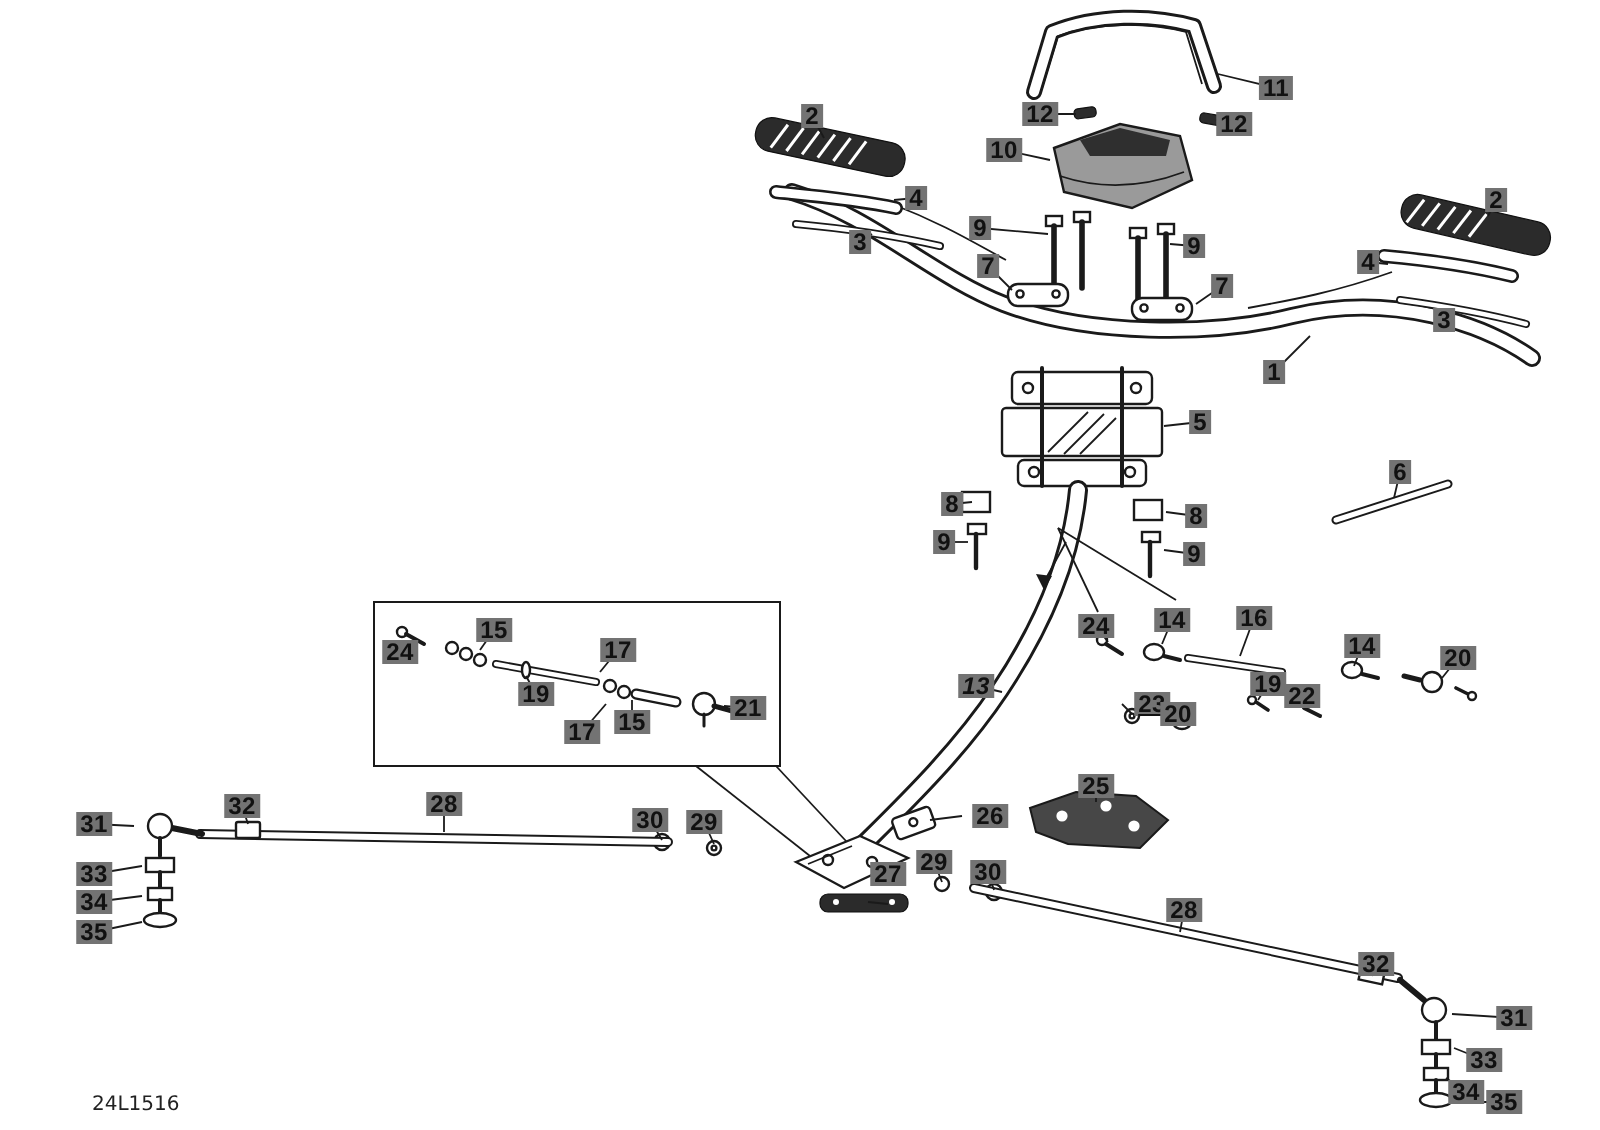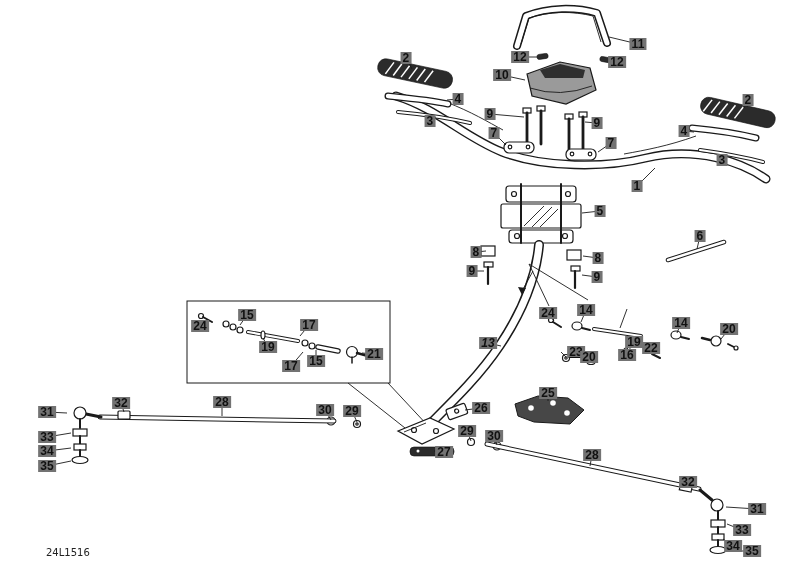--- a/index.html
+++ b/index.html
@@ -329,30 +329,30 @@
       <div class="part-label" style="left: 488px; top: 343px; font-style: italic;">13</div>
       <div class="part-label" style="left: 200px; top: 326px;">24</div>
       <div class="part-label" style="left: 247px; top: 315px;">15</div>
       <div class="part-label" style="left: 309px; top: 325px;">17</div>
       <div class="part-label" style="left: 268px; top: 347px;">19</div>
       <div class="part-label" style="left: 291px; top: 366px;">17</div>
       <div class="part-label" style="left: 316px; top: 361px;">15</div>
       <div class="part-label" style="left: 374px; top: 354px;">21</div>
       <div class="part-label" style="left: 548px; top: 313px;">24</div>
       <div class="part-label" style="left: 586px; top: 310px;">14</div>
-      <div class="part-label" style="left: 627px; top: 309px; margin-top: 46px;">16</div>
+      <div class="part-label" style="left: 627px; top: 309px;">16</div>
       <div class="part-label" style="left: 681px; top: 323px;">14</div>
       <div class="part-label" style="left: 729px; top: 329px;">20</div>
       <div class="part-label" style="left: 576px; top: 352px; text-decoration: underline;">23</div>
       <div class="part-label" style="left: 589px; top: 357px;">20</div>
       <div class="part-label" style="left: 634px; top: 342px;">19</div>
       <div class="part-label" style="left: 651px; top: 348px;">22</div>
       <div class="part-label" style="left: 548px; top: 393px;">25</div>
-      <div class="part-label" style="left: 481px; top: 408px;">26</div>
-      <div class="part-label" style="left: 444px; top: 452px;">27</div>
+      <div class="part-label" style="left: 495px; top: 408px;">26</div>
+      <div class="part-label" style="left: 444px; top: 437px;">27</div>
       <div class="part-label" style="left: 325px; top: 410px;">30</div>
       <div class="part-label" style="left: 352px; top: 411px;">29</div>
       <div class="part-label" style="left: 467px; top: 431px;">29</div>
       <div class="part-label" style="left: 494px; top: 436px;">30</div>
       <div class="part-label" style="left: 222px; top: 402px;">28</div>
       <div class="part-label" style="left: 592px; top: 455px;">28</div>
       <div class="part-label" style="left: 121px; top: 403px;">32</div>
       <div class="part-label" style="left: 47px; top: 412px;">31</div>
       <div class="part-label" style="left: 47px; top: 437px;">33</div>
       <div class="part-label" style="left: 47px; top: 451px;">34</div>

